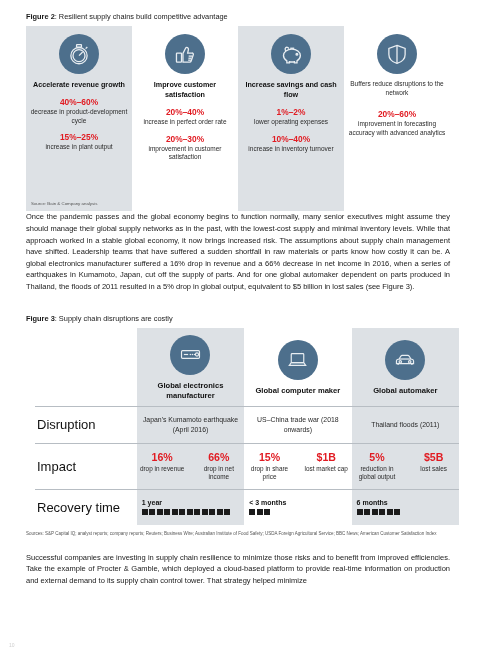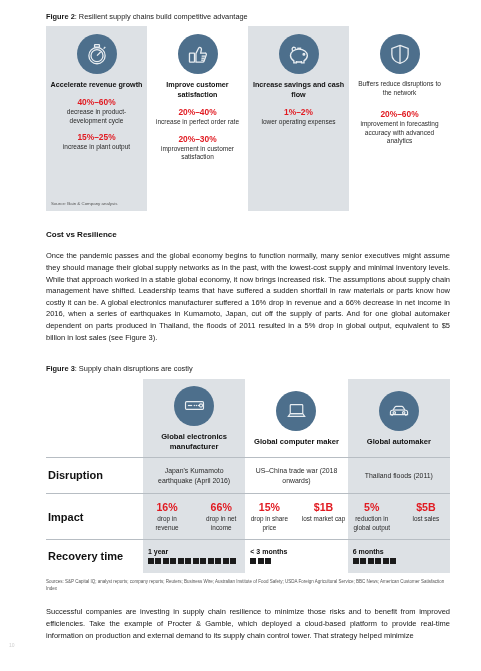--- a/index.html
+++ b/index.html
@@ -14,21 +14,21 @@
     overflow: hidden;
     font-family: "Liberation Sans", sans-serif;
     color: #1a1a1a;
     -webkit-font-smoothing: antialiased;
   }
   .page {
     position: relative;
     width: 481px;
     height: 651px;
     box-sizing: border-box;
-    padding: 12px 31px 0 46px;
+    padding: 12px 31px 0 26px;
   }
 
   
   .fig-caption {
     font-size: 7.4px;
     line-height: 1.25;
     color: #1a1a1a;
     margin: 0 0 5px 0;
     white-space: nowrap;
   }
@@ -116,20 +116,21 @@
     margin: 0;
   }
 
   
   .fig3-wrap { margin-top: 21px; }
   .fig3 {
     position: relative;
     width: 100%;
     border-collapse: collapse;
     table-layout: fixed;
+    margin-left: 9px;
   }
   .fig3 td { vertical-align: middle; padding: 0; }
   .col-label { width: 24%; }
   .col-data  { width: 25.33%; }
 
   .shade-cell { background: #dde1e5; }
   .white-cell { background: #ffffff; }
 
   .hdr-cell {
     height: 78px;
@@ -141,22 +142,22 @@
     font-size: 7.6px;
     font-weight: bold;
     line-height: 1.34;
     color: #111;
     margin-top: 5px;
   }
 
   .rowline td { border-top: 1px solid #b7bdc3; }
 
   .rlabel {
-    font-size: 11px;
-    font-weight: bold;
+    font-size: 13px;
+    font-weight: normal;
     color: #111;
     line-height: 1.34;
     padding: 9px 0 9px 2px !important;
   }
 
   .disr-cell {
     text-align: center;
     font-size: 6.9px;
     line-height: 1.42;
     color: #2a2a2a;
@@ -288,38 +289,41 @@
           <circle cx="22.4" cy="15.6" r="1"></circle>
           <path d="M9 11.8 c-0.8-1.6-0.6-3.2 0.3-4 c1-0.8 2.6-0.2 3.6 1.2"></path>
           <line x1="14.5" y1="8.6" x2="19.2" y2="8.6"></line>
         </svg>
       </div>
       <div class="fig2-title">Increase savings and cash flow</div>
       <div class="stat-block">
         <div class="stat-value">1%–2%</div>
         <div class="stat-desc">lower operating expenses</div>
       </div>
+      <div class="stat-block">
+        <div class="stat-value">10%–40%</div>
+        <div class="stat-desc">increase in inventory turnover</div>
+      </div>
     </div>
 
     <div class="fig2-col plain">
       <div class="icon-circle">
         <svg width="26" height="26" viewBox="0 0 32 32" fill="none" stroke="#e8edf1" stroke-width="1.6">
           <path d="M16 5.5 L26 9.2 v7.4 c0 5.6-4.2 9.2-10 10.9 c-5.8-1.7-10-5.3-10-10.9 V9.2 z"></path>
           <line x1="16" y1="5.5" x2="16" y2="27.5"></line>
         </svg>
       </div>
       <div class="stat-note">Buffers reduce disruptions to the network</div>
       <div class="stat-block">
         <div class="stat-value">20%–60%</div>
         <div class="stat-desc">improvement in forecasting accuracy with advanced analytics</div>
       </div>
     </div>
   </div>
 
-  <div class="section-head">Cost vs Resilience</div>
   <p class="body-par">Once the pandemic passes and the global economy begins to function normally, many senior executives might assume they should manage their global supply networks as in the past, with the lowest-cost supply and minimal inventory levels. While that approach worked in a stable global economy, it now brings increased risk. The assumptions about supply chain management have shifted. Leadership teams that have suffered a sudden shortfall in raw materials or parts know how costly it can be. A global electronics manufacturer suffered a 16% drop in revenue and a 66% decrease in net income in 2016, when a series of earthquakes in Kumamoto, Japan, cut off the supply of parts. And for one global automaker dependent on parts produced in Thailand, the floods of 2011 resulted in a 5% drop in global output, equivalent to $5 billion in lost sales (see Figure 3).</p>
 
   <div class="fig3-wrap">
     <p class="fig-caption">
       <span class="fig-label">Figure 3</span><span>: Supply chain disruptions are costly</span>
     </p>
 
     <table class="fig3">
 
       <tbody>

